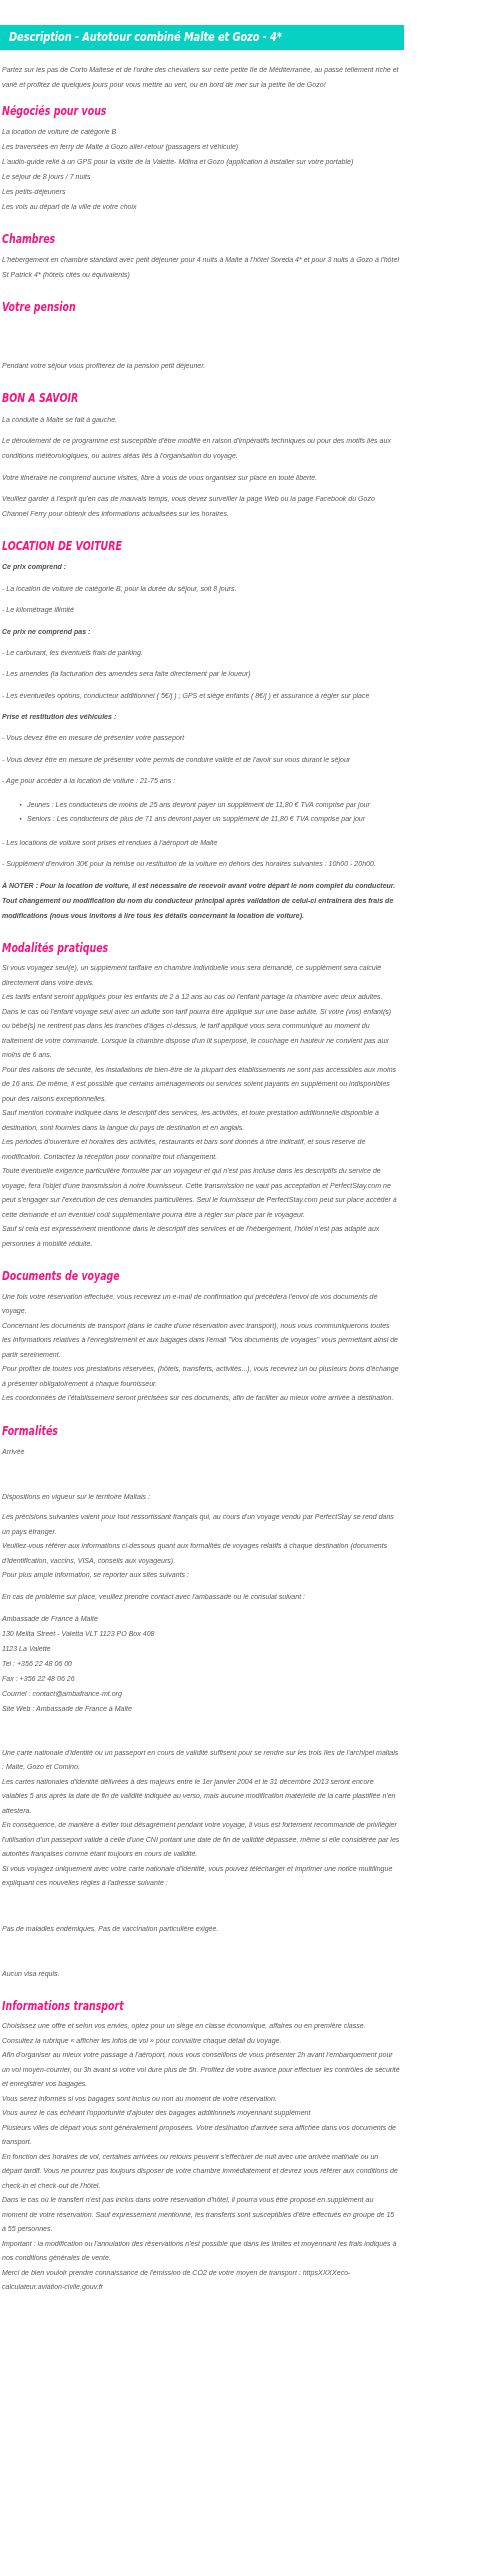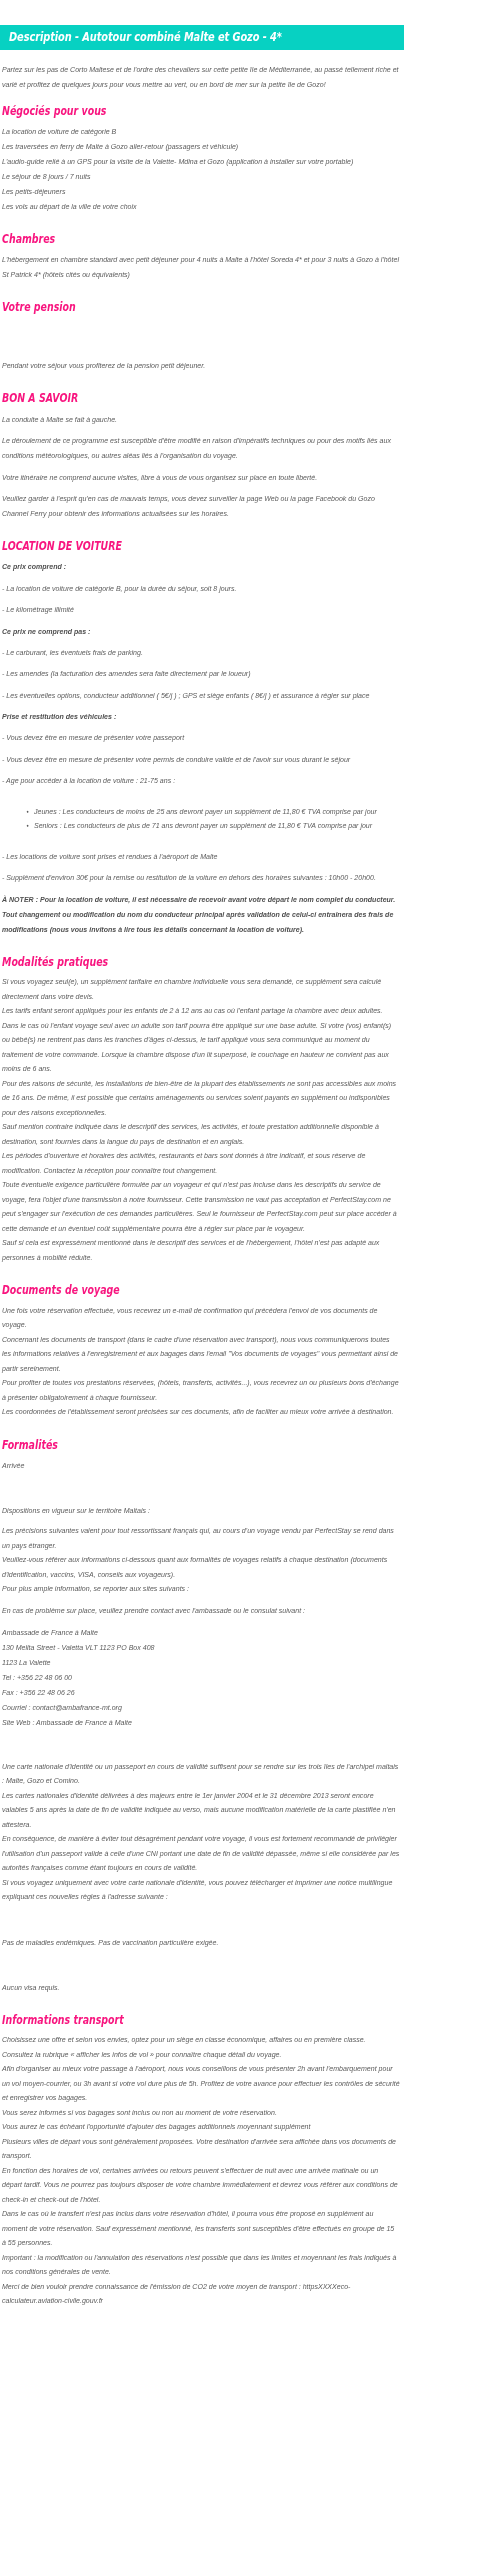--- a/index.html
+++ b/index.html
@@ -72,21 +72,21 @@
     line-height: 14px;
     margin: 0;
     padding: 0;
     transform: scaleX(0.86);
     transform-origin: left center;
     white-space: nowrap;
   }
   h2.sec.upper { font-style: italic; }
 
   ul.bullets {
-    margin: 10px;
+    margin: 3px;
     padding: 0 0 0 22px;
     list-style: none;
   }
   ul.bullets li {
     position: relative;
     font-style: italic;
     font-size: 8px;
     line-height: 14px;
     color: #5b5b5b;
     transform: scaleX(0.88);

